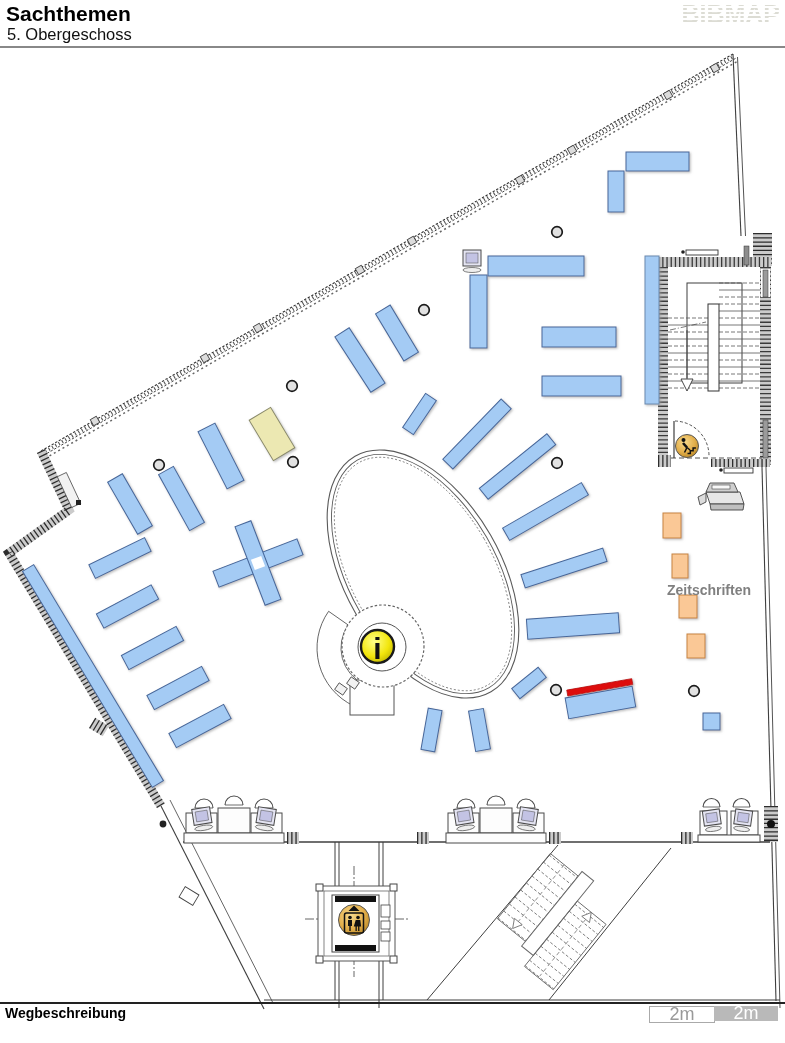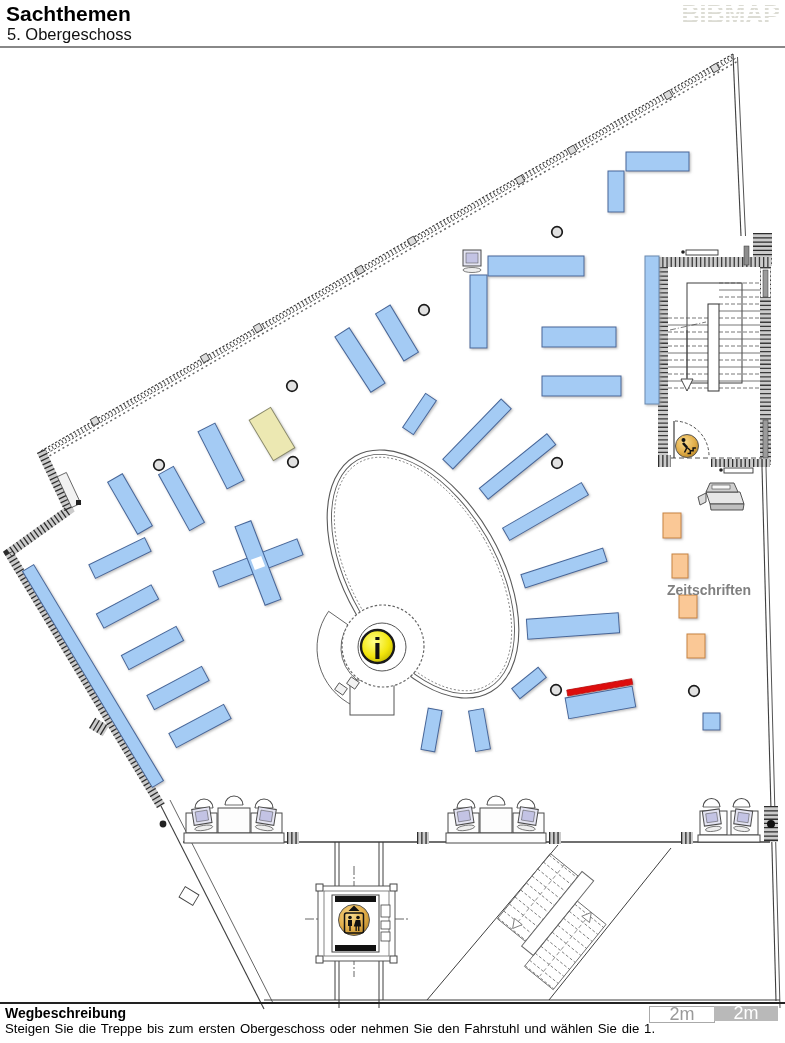--- a/index.html
+++ b/index.html
@@ -406,16 +406,15 @@
     </g>
   </g>
 </svg>
 <div id="h1">Sachthemen</div>
 <div id="h2">5. Obergeschoss</div>
 <div id="logo">BIBMAP</div>
 <div id="logostripe"></div>
 <div id="toprule"></div>
 <div id="botrule"></div>
 <div id="f1">Wegbeschreibung</div>
-<div id="f2">Steigen Sie die Treppe bis zum ersten Obergeschoss oder nehmen Sie den Fahrstuhl und wählen Sie die 1.</div>
 <div id="sb1" class="sb">2m</div>
 <div id="sb2" class="sb">2m</div>
 </div>
 
 </body></html>

